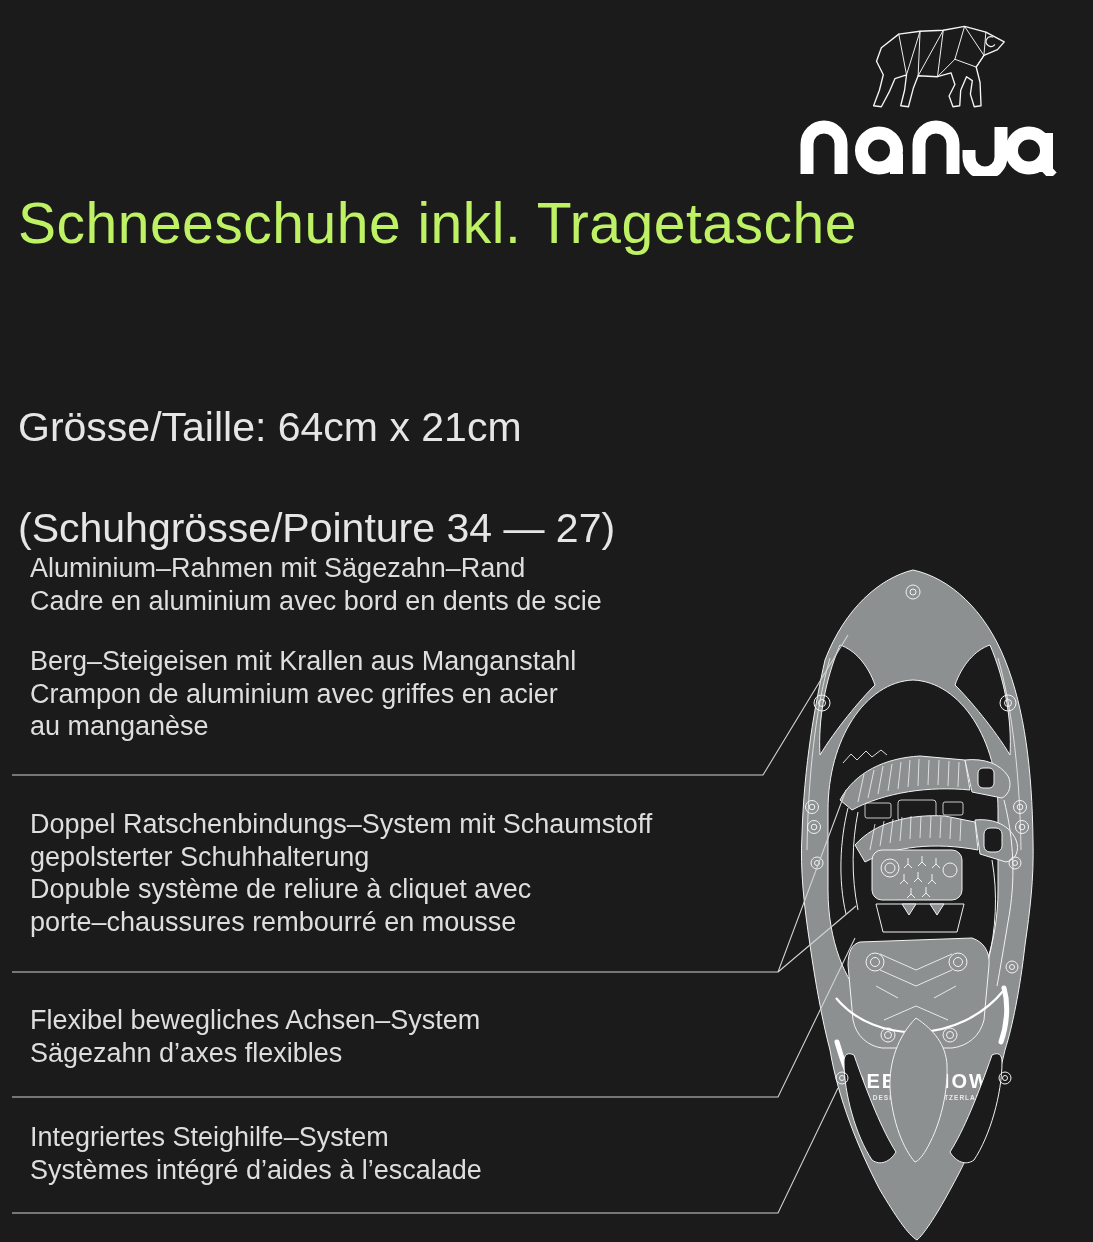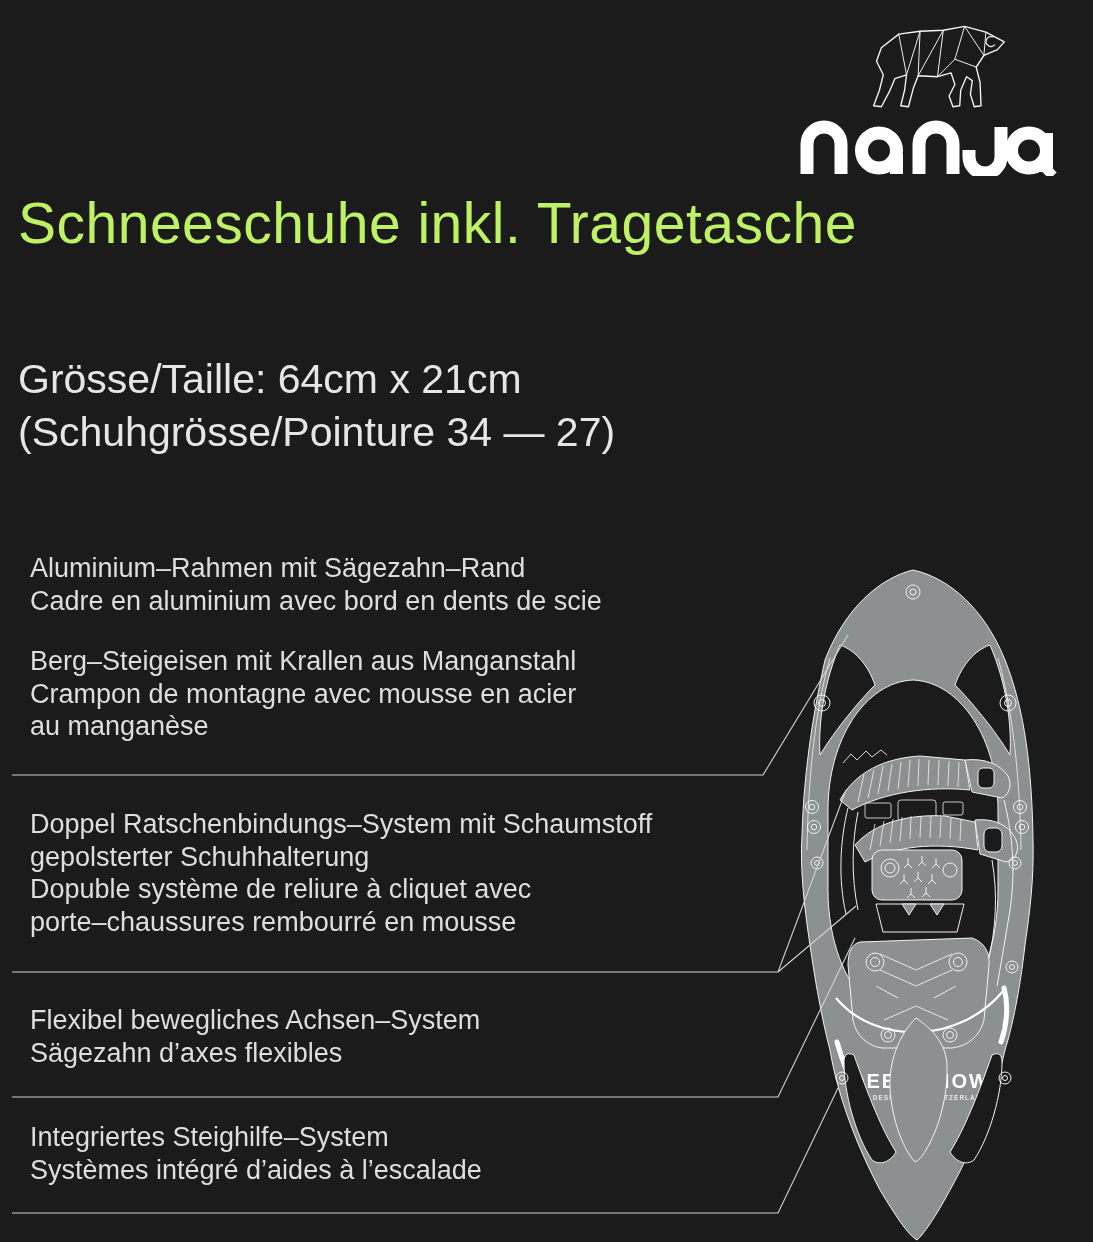--- a/index.html
+++ b/index.html
@@ -6,21 +6,21 @@
   .page{
     position:relative;width:1093px;height:1242px;overflow:hidden;
     background:var(--bg,#1b1b1b);
     font-family:"Liberation Sans","DejaVu Sans",sans-serif;
     color:#e9e9e9;
   }
   .abs{position:absolute;}
   .title-block{left:18px;top:192px;}
   .title-line{font-size:57px;line-height:63px;font-weight:300;letter-spacing:.5px;color:#bef264;white-space:nowrap;}
   .specs-block{left:18px;top:353px;}
-  .spec-line{font-size:41px;line-height:53px;font-weight:300;color:#e6e6e6;white-space:nowrap;}
+  .spec-line{font-size:41px;line-height:53px;font-weight:300;color:#e6e6e6;white-space:nowrap;margin-top:48px;}
   .feat{left:30px;font-size:27px;line-height:32.5px;font-weight:300;color:#dedede;}
   .feat div{white-space:pre-line;}
   .f1{top:552px;} .f2{top:645px;} .f3{top:808px;} .f4{top:1004px;} .f5{top:1121px;}
   svg{display:block;}
   .shoe-label{font-family:"Liberation Sans","DejaVu Sans",sans-serif;font-weight:bold;}
 </style>
 </head>
 <body>
 
 <div class="page">
@@ -54,21 +54,21 @@
     <div class="spec-line">Grösse/Taille: 64cm x 21cm</div>
     <div class="spec-line">(Schuhgrösse/Pointure 34 — 27)</div>
   </div>
 
   <div class="abs feat f1">
     <div>Aluminium–Rahmen mit Sägezahn–Rand</div>
     <div>Cadre en aluminium avec bord en dents de scie</div>
   </div>
   <div class="abs feat f2">
     <div>Berg–Steigeisen mit Krallen aus Manganstahl</div>
-    <div>Crampon de montagne avec mousse en acier
+    <div>Crampon de aluminium avec griffes en acier
 au manganèse</div>
   </div>
   <div class="abs feat f3">
     <div>Doppel Ratschenbindungs–System mit Schaumstoff
 gepolsterter Schuhhalterung</div>
     <div>Dopuble système de reliure à cliquet avec
 porte–chaussures rembourré en mousse</div>
   </div>
   <div class="abs feat f4">
     <div>Flexibel bewegliches Achsen–System</div>

